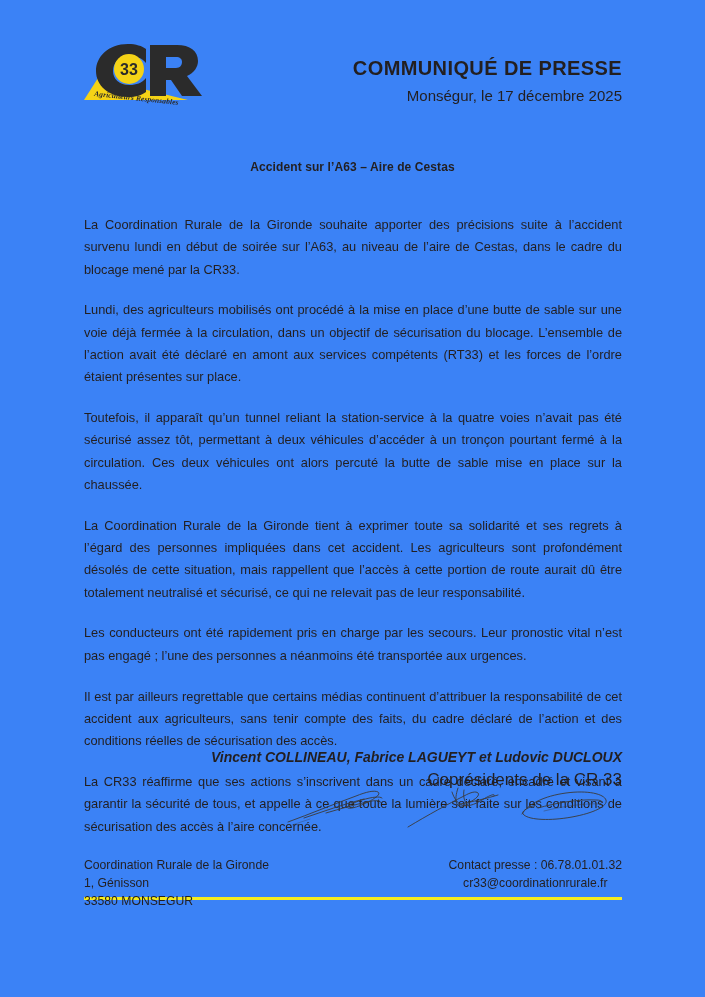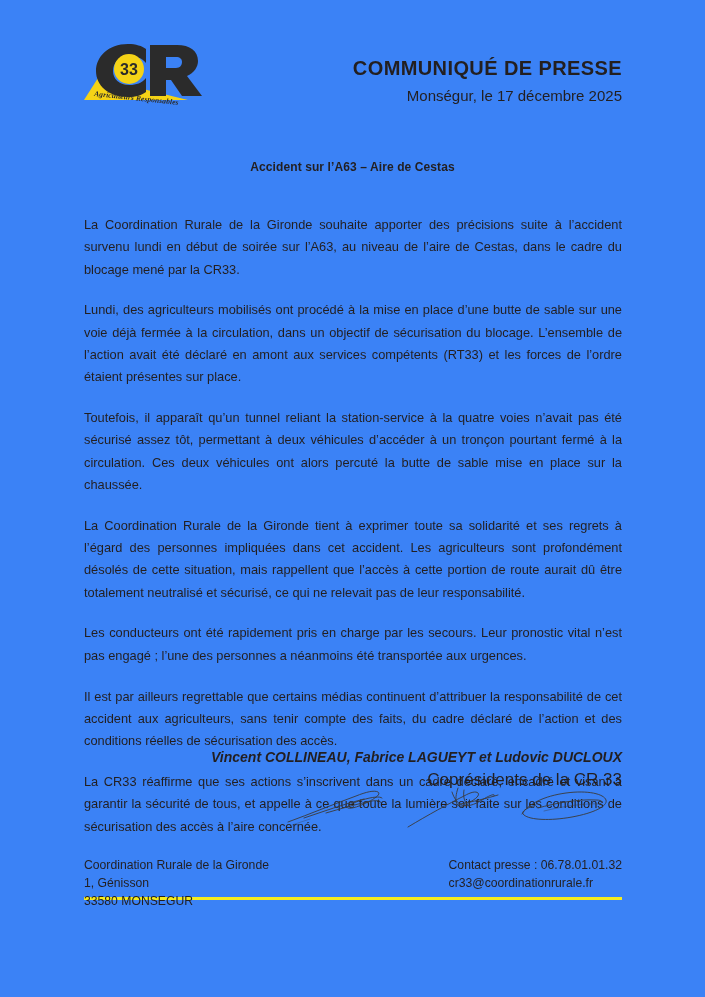--- a/index.html
+++ b/index.html
@@ -140,21 +140,21 @@
     width: 538px;
     display: flex;
     justify-content: space-between;
     align-items: flex-start;
   }
   .footer-col {
     font-size: 12.2px;
     line-height: 18px;
     color: #231f20;
   }
-  .footer-col.right { text-align: left; margin-left: 8px; }
+  .footer-col.right { text-align: center; margin-left: 8px; }
   .footer-col div { white-space: nowrap; }
 </style>
 </head>
 <body>
 
 <div class="page">
 
   <div class="header">
 
     <div class="logo">

